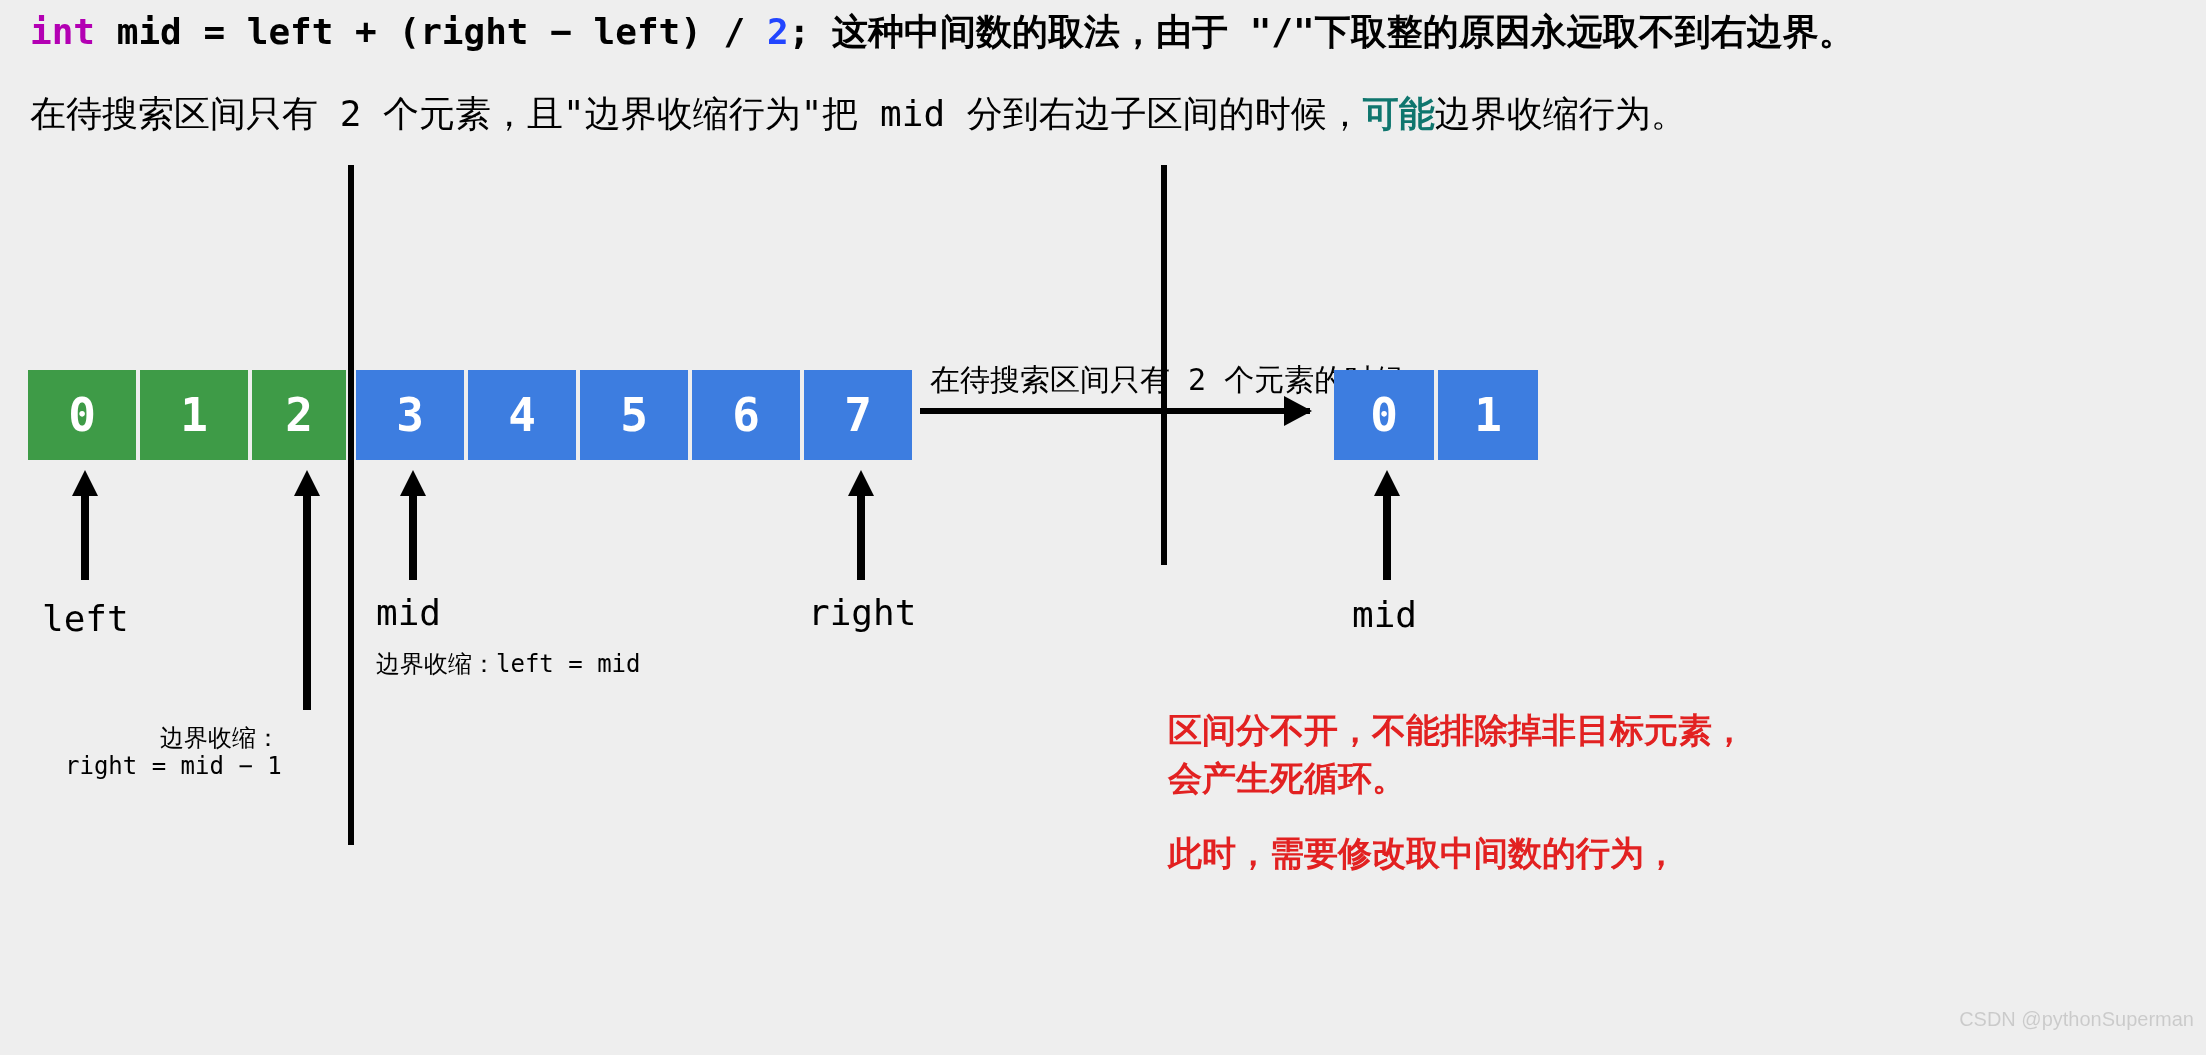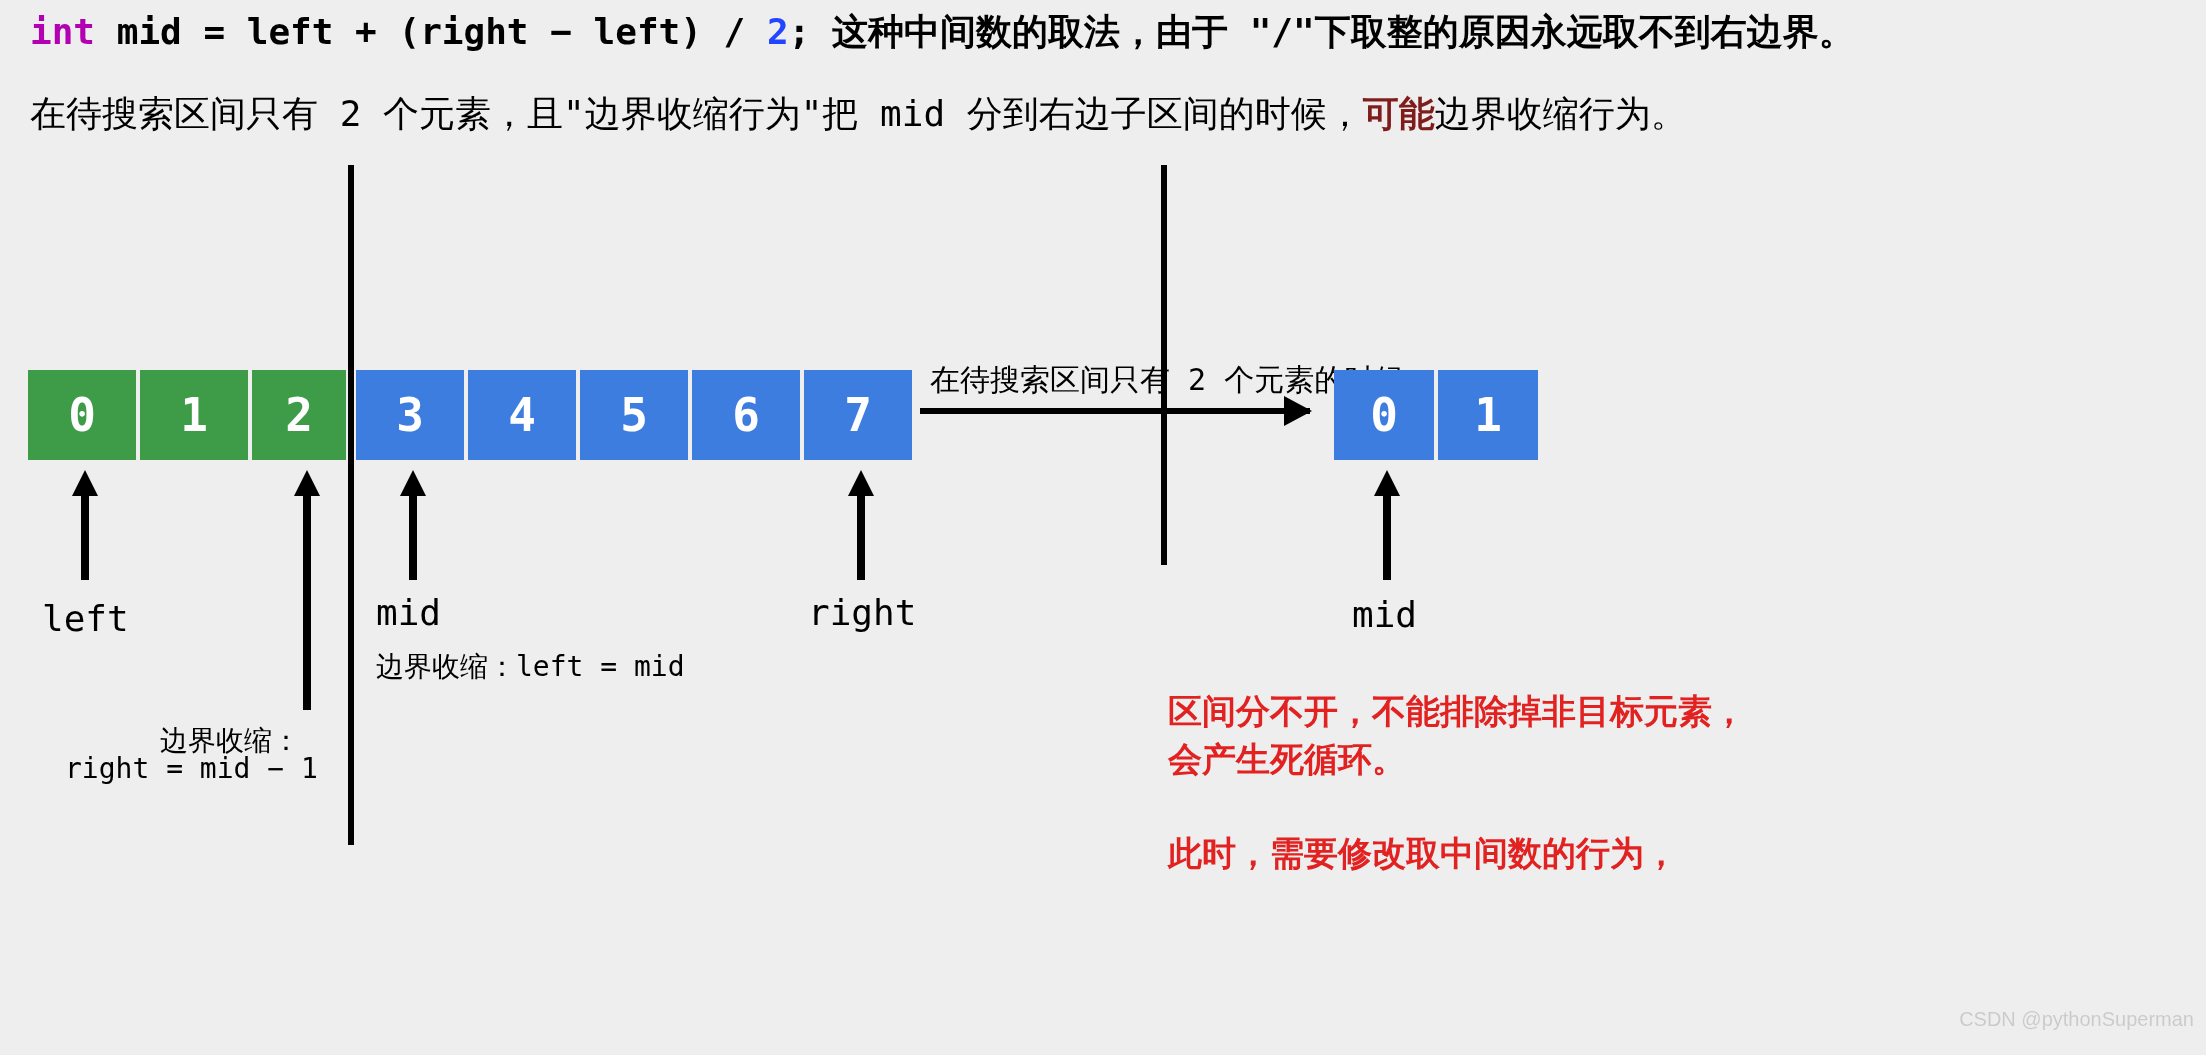--- a/index.html
+++ b/index.html
@@ -21,21 +21,21 @@
   }
   .kw { color: #b300b3; } 
   .num { color: #2245ff; } 
   .text-line2 {
     position: absolute;
     top: 90px;
     left: 30px;
     font-size: 36px;
     font-weight: 500;
   }
-  .red { color: #7f1d1d; font-weight: bold; }
+  .red { color: #0f766e; font-weight: bold; }
   
   .vsep {
     position: absolute;
     width: 6px;
     background: #000;
   }
   .vsep1 { left: 348px; top: 165px; height: 680px; }
   .vsep2 { left: 1161px; top: 165px; height: 400px; }
   
   .cell {
@@ -112,21 +112,21 @@
     position: absolute;
     left: 1168px;
     font-size: 34px;
     font-weight: bold;
     color: #e22121;
     line-height: 1.4;
     white-space: nowrap;
   }
   .anno {
     position: absolute;
-    font-size: 28px;
+    font-size: 24px;
     font-weight: 500;
     white-space: nowrap;
   }
   .watermark {
     position: absolute;
     right: 12px;
     bottom: 24px;
     font-size: 20px;
     color: rgba(0,0,0,0.15);
     font-family: sans-serif;
@@ -191,21 +191,21 @@
 <div class="scell" style="left:1334px">0</div>
 <div class="scell" style="left:1438px">1</div>
 
 <div class="arrow-up" style="left:1372px;top:470px">
   <svg width="30" height="110">
       <path d="M15 0 L2 26 L11 26 L11 110 L19 110 L19 26 L28 26 Z" fill="#000"></path>
     </svg>
 </div>
 <div class="arrow-label" style="left:1352px;top:594px">mid</div>
 
-<div class="redblock" style="top:688px">
+<div class="redblock" style="top:707px">
   <div>区间分不开，不能排除掉非目标元素，</div>
   <div>会产生死循环。</div>
 </div>
 <div class="redblock" style="top:830px">
   <div>此时，需要修改取中间数的行为，</div>
 </div>
 
 <div class="watermark">CSDN @pythonSuperman</div>
 
 </body></html>

